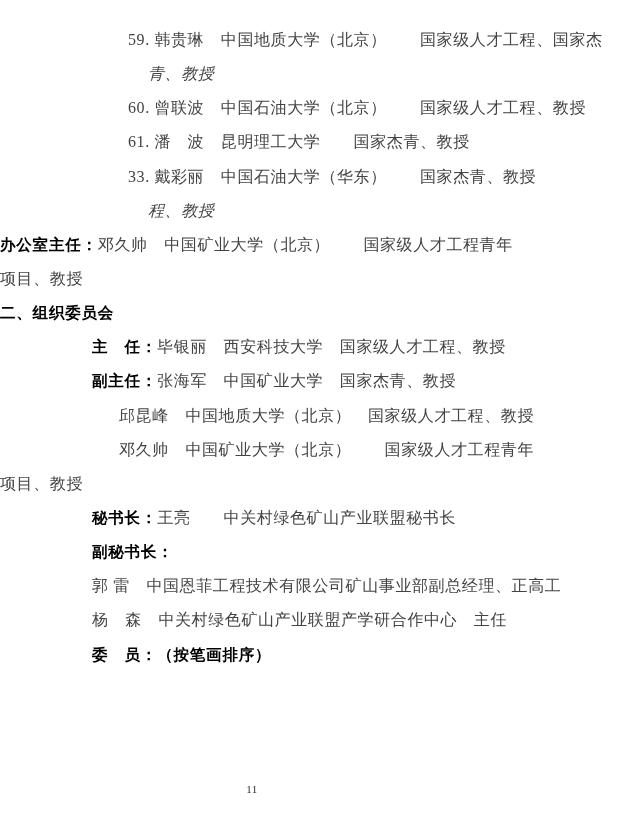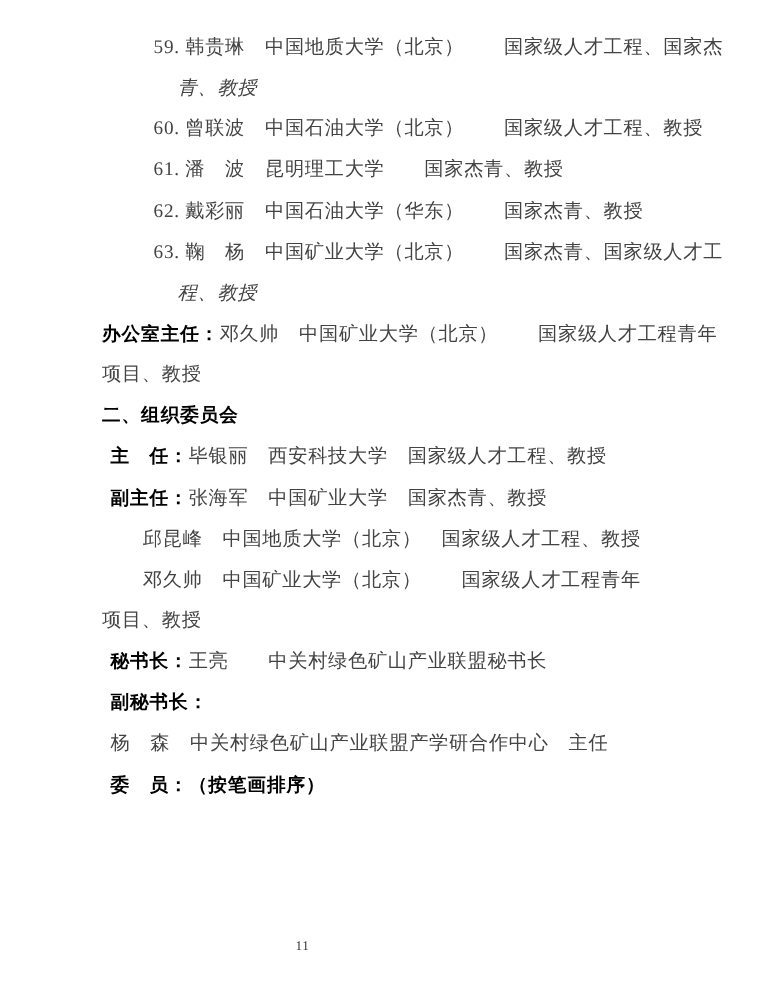--- a/index.html
+++ b/index.html
@@ -23,21 +23,21 @@
     color: #434343;
     white-space: pre;
   }
   .lbl {
     font-weight: bold;
     color: #000000;
     font-family: "Liberation Sans", "DejaVu Sans", sans-serif;
     letter-spacing: 0.8px;
     font-size: 15.5px;
   }
-  .ind-margin   { padding-left: 85px; }
+  .ind-margin   { }
   .ind-item     { padding-left: 128px; }
   .ind-cont     { padding-left: 148px; font-style: italic; }
   .ind-label    { padding-left: 92px; }
   .ind-namecont { padding-left: 119px; }
   .page-number {
     position: absolute;
     top: 783px; left: 0; right: 0;
     text-align: center;
     font-size: 11px;
     color: #333333;
@@ -51,23 +51,22 @@
   <div class="content">
 
     <div class="line ind-item"><span class="lbl"></span><span class="txt">59. 韩贵琳　中国地质大学（北京）　　国家级人才工程、国家杰</span></div>
 
     <div class="line ind-cont"><span class="txt">青、教授</span></div>
 
     <div class="line ind-item"><span class="txt">60. 曾联波　中国石油大学（北京）　　国家级人才工程、教授</span></div>
 
     <div class="line ind-item"><span class="txt">61. 潘　波　昆明理工大学　　国家杰青、教授</span></div>
 
-    <div class="line ind-item"><span class="txt">62. 戴彩丽　中国石油大学（华东）　　国家杰青、教授</span></div>
+    <div class="line ind-item"><span class="txt">33. 戴彩丽　中国石油大学（华东）　　国家杰青、教授</span></div>
 
-    <div class="line ind-item"><span class="txt">63. 鞠　杨　中国矿业大学（北京）　　国家杰青、国家级人才工</span></div>
 
     <div class="line ind-cont"><span class="txt">程、教授</span></div>
 
     <div class="line ind-margin"><span class="lbl">办公室主任：</span><span class="txt">邓久帅　中国矿业大学（北京）　　国家级人才工程青年</span></div>
 
     <div class="line ind-margin"><span class="txt">项目、教授</span></div>
 
     <div class="line ind-margin"><span class="lbl">二、组织委员会</span></div>
 
     <div class="line ind-label"><span class="lbl">主　任：</span><span class="txt">毕银丽　西安科技大学　国家级人才工程、教授</span></div>
@@ -77,20 +76,21 @@
     <div class="line ind-namecont"><span class="txt">邱昆峰　中国地质大学（北京）　国家级人才工程、教授</span></div>
 
     <div class="line ind-namecont"><span class="txt">邓久帅　中国矿业大学（北京）　　国家级人才工程青年</span></div>
 
     <div class="line ind-margin"><span class="txt">项目、教授</span></div>
 
     <div class="line ind-label"><span class="lbl">秘书长：</span><span class="txt">王亮　　中关村绿色矿山产业联盟秘书长</span></div>
 
     <div class="line ind-label"><span class="lbl">副秘书长：</span></div>
 
+    <div class="line ind-label"><span class="txt">郭 雷　中国恩菲工程技术有限公司矿山事业部副总经理、正高工</span></div>
 
 
 
     <div class="line ind-label"><span class="txt">杨　森　中关村绿色矿山产业联盟产学研合作中心　主任</span></div>
 
     <div class="line ind-label"><span class="lbl">委　员：（按笔画排序）</span></div>
 
   </div>
 
   <div class="page-number">11</div>

